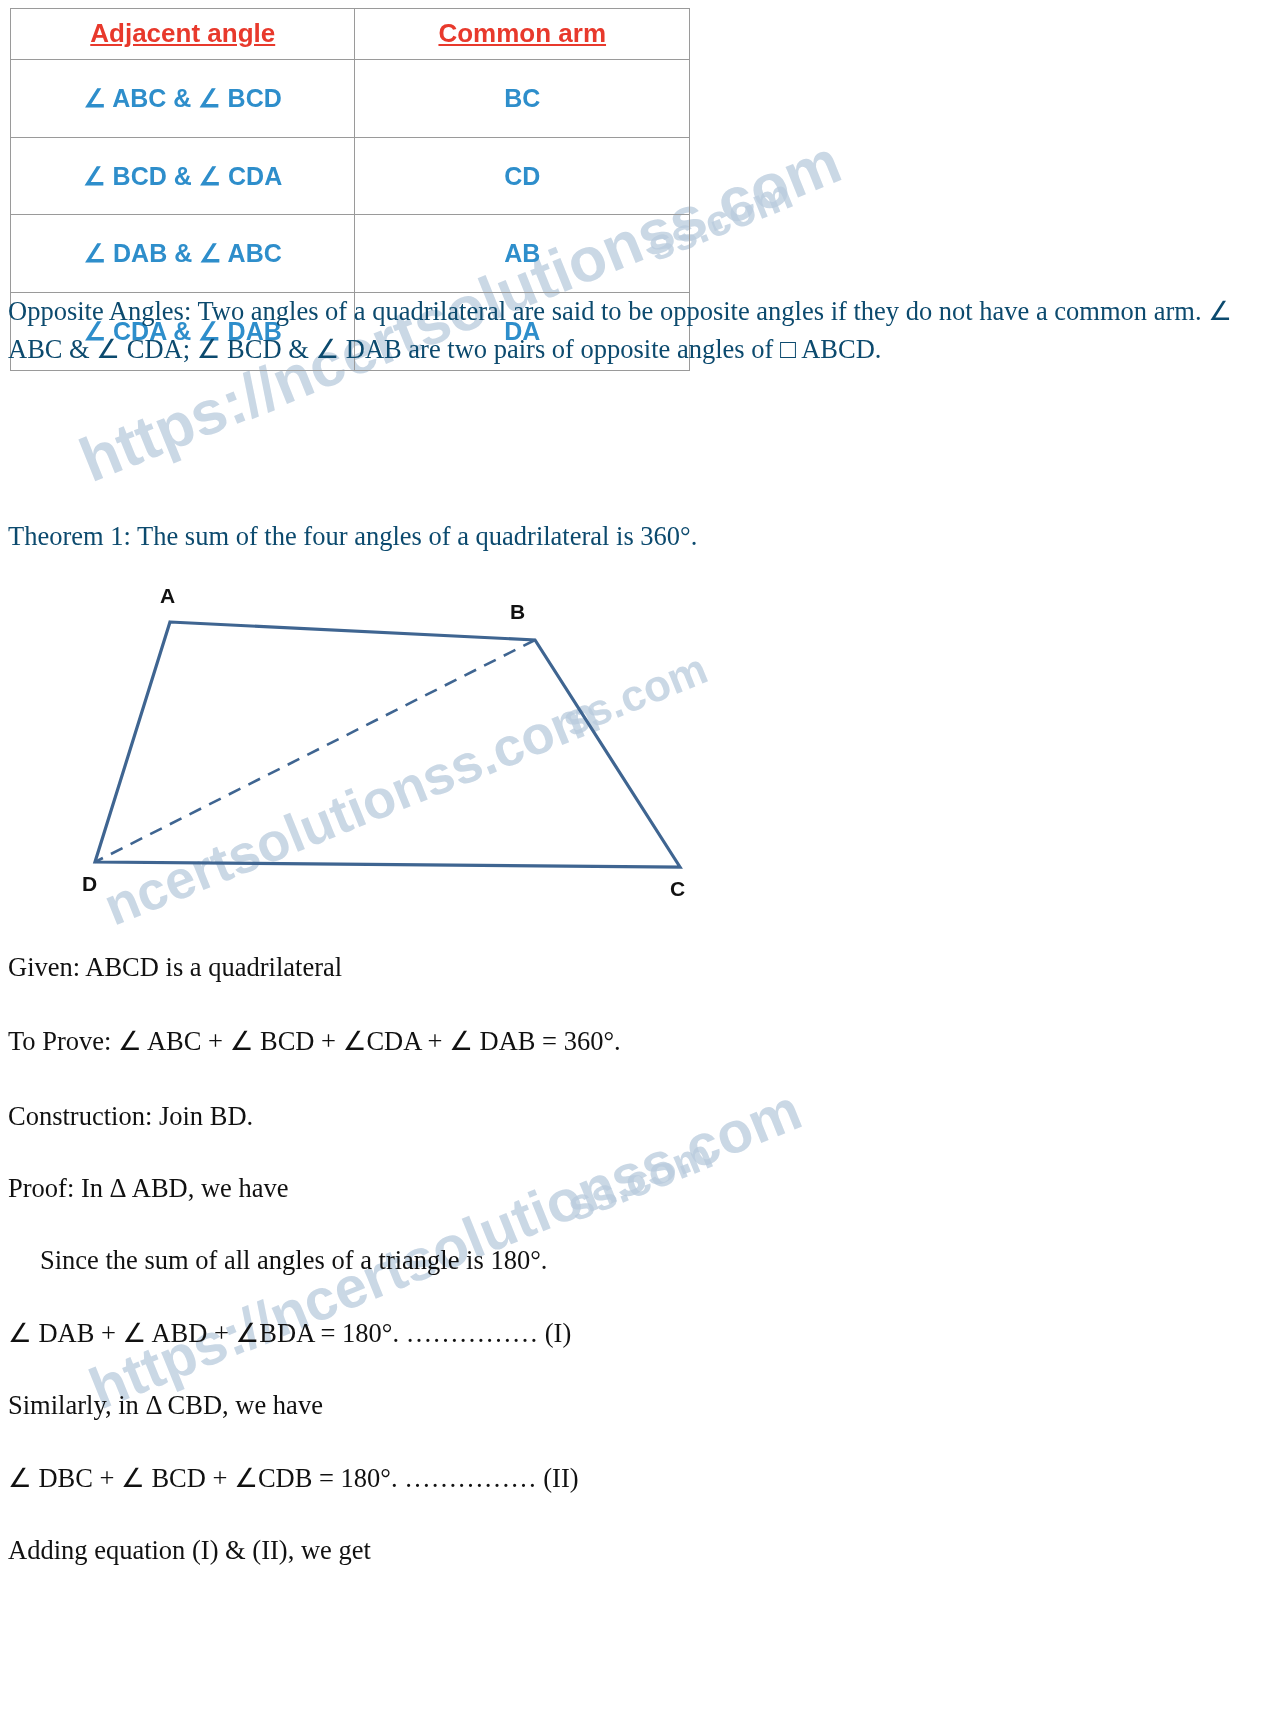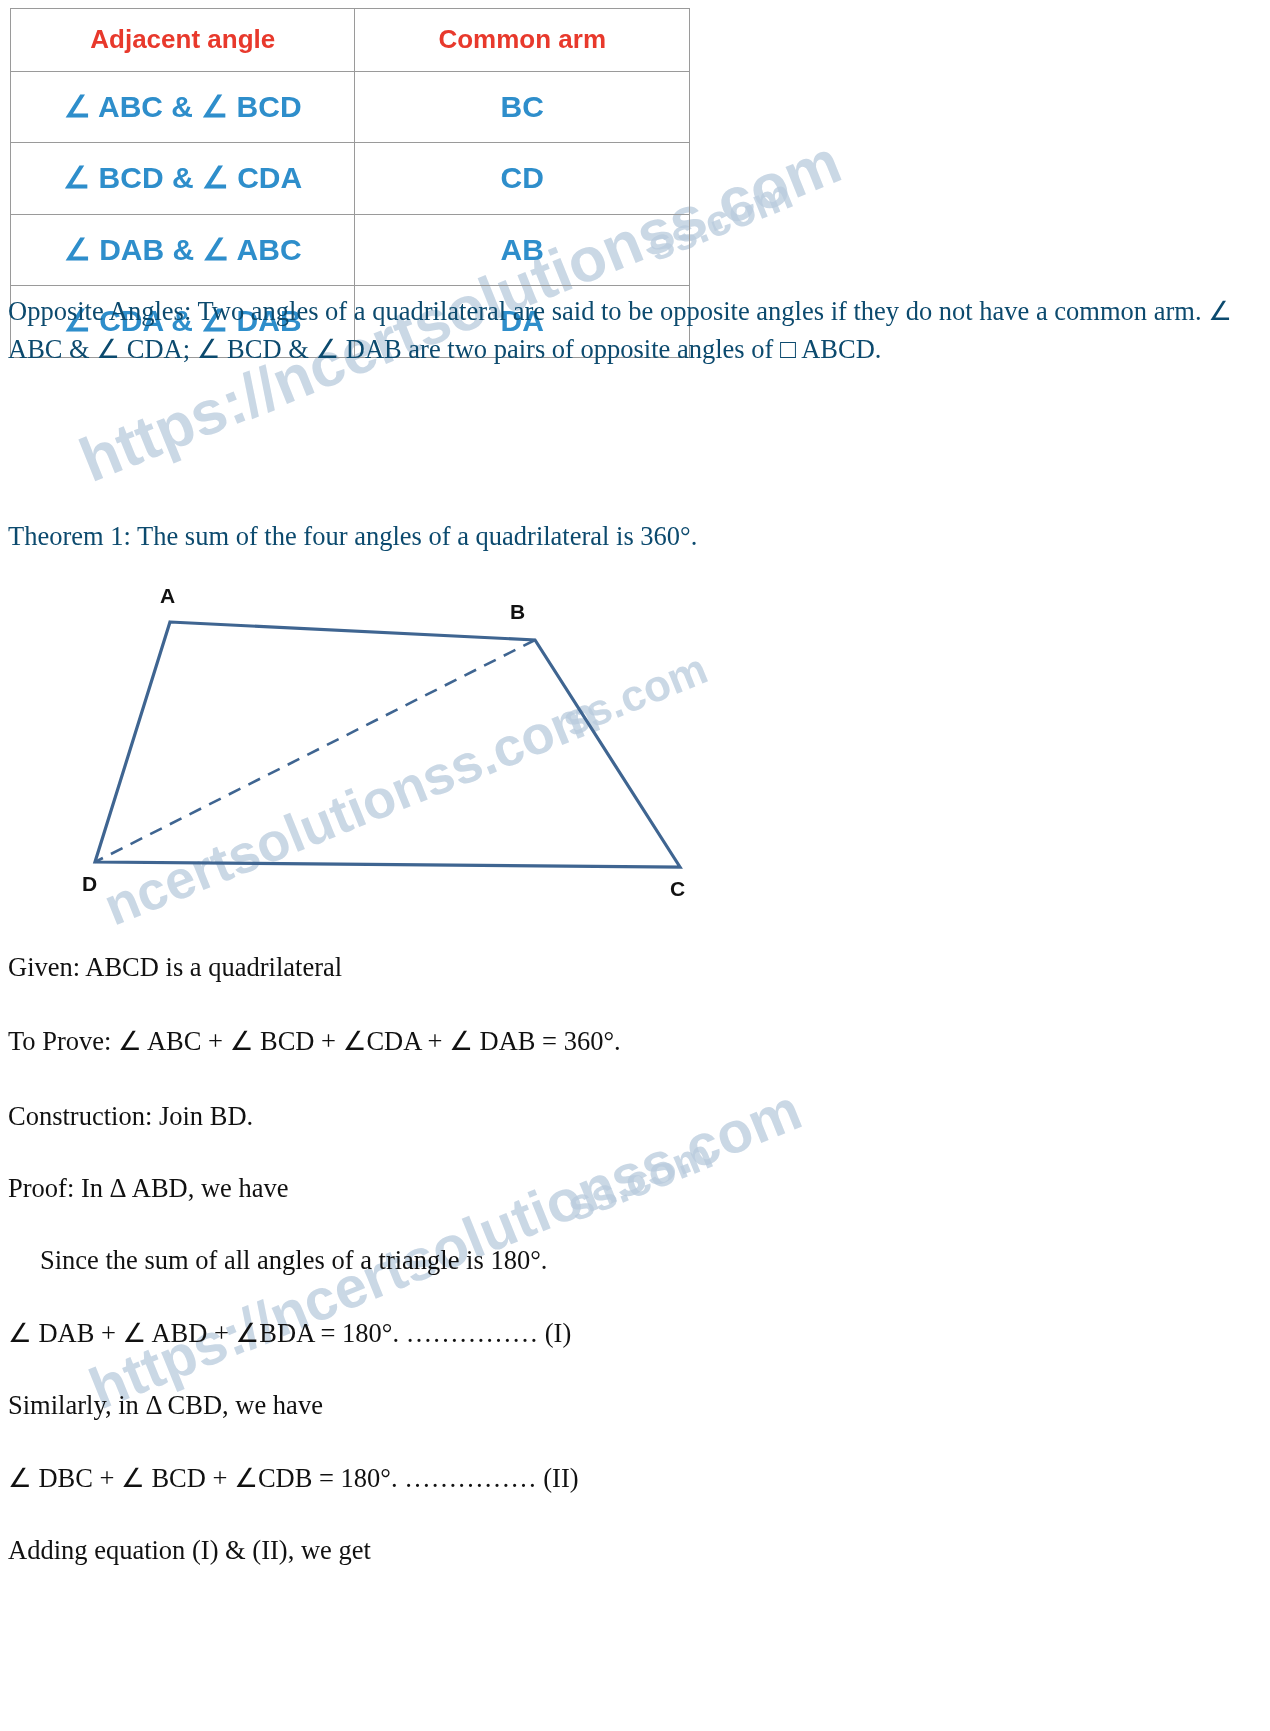--- a/index.html
+++ b/index.html
@@ -50,29 +50,30 @@
     width: 680px;
   }
   table.adj {
     border-collapse: collapse;
     font-family: "Liberation Sans", sans-serif;
     font-weight: bold;
     width: 680px;
   }
   table.adj th, table.adj td {
     border: 1px solid #9a9a9a;
-    padding: 18px 4px;
+    padding: 24px 4px;
     text-align: center;
-    font-size: 30px;
+    font-size: 25px;
     line-height: 1.15;
   }
   table.adj th {
     color: #e8392c;
     font-size: 26px;
-    padding: 16px 4px;
+    padding: 10px 4px;
+    text-decoration: underline;
   }
   table.adj td {
     color: #2e8ecb;
   }
   table.adj col.c1 { width: 345px; }
   table.adj col.c2 { width: 335px; }
 
   
   .para {
     position: absolute;

